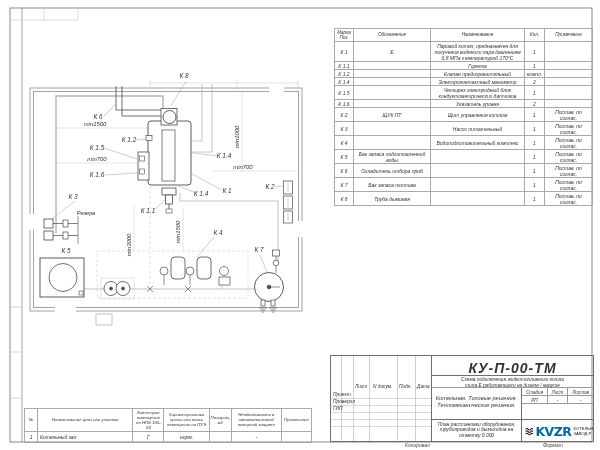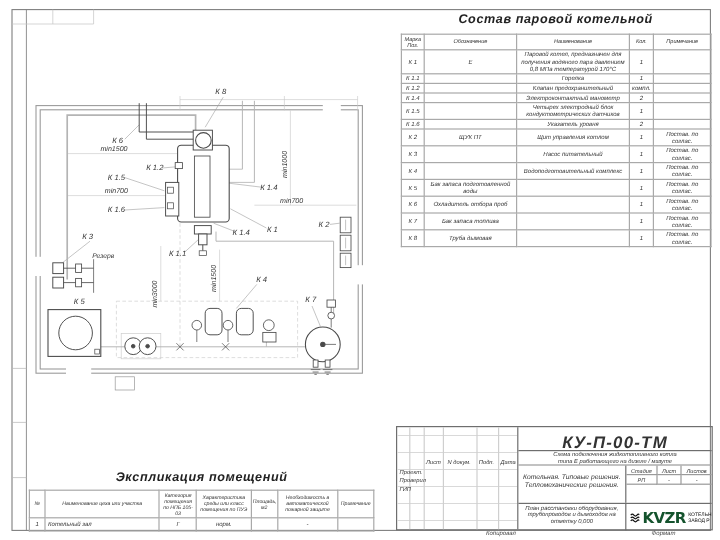--- a/index.html
+++ b/index.html
@@ -32,21 +32,21 @@
   #tb-mid{position:absolute;left:0;top:32px;width:90px;height:31px;border-right:1px solid #6e6e6e;
           text-align:center;font-size:5.6px;line-height:7px;padding-top:7px;box-sizing:border-box;}
   #tb-stage{position:absolute;left:90px;top:32px;width:71px;height:31px;font-size:4.6px;}
   #tb-stage .cell{position:absolute;border-right:0.5px solid #9a9a9a;border-bottom:0.5px solid #9a9a9a;
                   text-align:center;box-sizing:border-box;padding-top:1.5px;overflow:hidden;}
   #tb-bottom{position:absolute;left:0;top:63px;width:161px;height:22px;border-top:1px solid #6e6e6e;}
   #tb-draw{position:absolute;left:0;top:0;width:90px;height:22px;border-right:1px solid #6e6e6e;
            text-align:center;font-size:4.9px;line-height:5.6px;padding:1.5px 3px 0 3px;box-sizing:border-box;}
   #tb-logo{position:absolute;left:90px;top:0;width:71px;height:22px;display:flex;align-items:center;
            padding-left:3px;box-sizing:border-box;overflow:hidden;}
-  #logo-word{font-style:normal;font-weight:bold;font-size:12.5px;letter-spacing:-0.5px;color:#14532d;
+  #logo-word{font-style:normal;font-weight:bold;font-size:12.5px;letter-spacing:-0.5px;color:#0369a1;
              font-family:"DejaVu Sans",sans-serif;margin-left:2px;}
   #logo-cap{font-style:normal;font-size:4.2px;line-height:5px;color:#111;margin-left:2px;white-space:nowrap;}
   .foot{position:absolute;top:442px;font-size:5px;font-style:italic;color:#444;}
 </style>
 </head>
 <body>
 
 <div id="sheet">
 
   <svg class="abs" style="left:0;top:0" width="600" height="450" viewBox="0 0 600 450">
@@ -224,21 +224,20 @@
 
       <text x="95" y="126" font-size="5.9">min1500</text>
       <text x="97" y="161" font-size="5.9">min700</text>
       <text x="243" y="169" font-size="5.9">min700</text>
       <text x="239" y="137" font-size="5.9" transform="rotate(-90 239 137)">min1000</text>
       <text x="131" y="245" font-size="5.9" transform="rotate(-90 131 245)">min3000</text>
       <text x="180" y="232" font-size="5.9" transform="rotate(-90 180 232)">min1500</text>
     </g>
   </svg>
 
-  <div class="abs ttl" style="left:334px;top:10px;width:258px;">Состав паровой котельной</div>
 
   <div class="abs" style="left:334px;top:28px;width:258px;">
     <table class="tech" id="comp-tbl">
       <colgroup>
           <col style="width:19px">
           <col style="width:77px">
           <col style="width:94px">
           <col style="width:20px">
           <col style="width:48px">
         </colgroup>
@@ -340,21 +339,20 @@
             <td>К 8</td>
             <td>Труба дымовая</td>
             <td></td>
             <td>1</td>
             <td>Постав. по соглас.</td>
           </tr>
       </tbody>
     </table>
   </div>
 
-  <div class="abs ttl" style="left:24px;top:392px;width:288px;">Экспликация помещений</div>
 
   <div class="abs" style="left:24px;top:408px;width:288px;">
     <table class="tech" id="expl-tbl">
       <colgroup>
           <col style="width:13px">
           <col style="width:95px">
           <col style="width:31px">
           <col style="width:45px">
           <col style="width:22px">
           <col style="width:50px">

